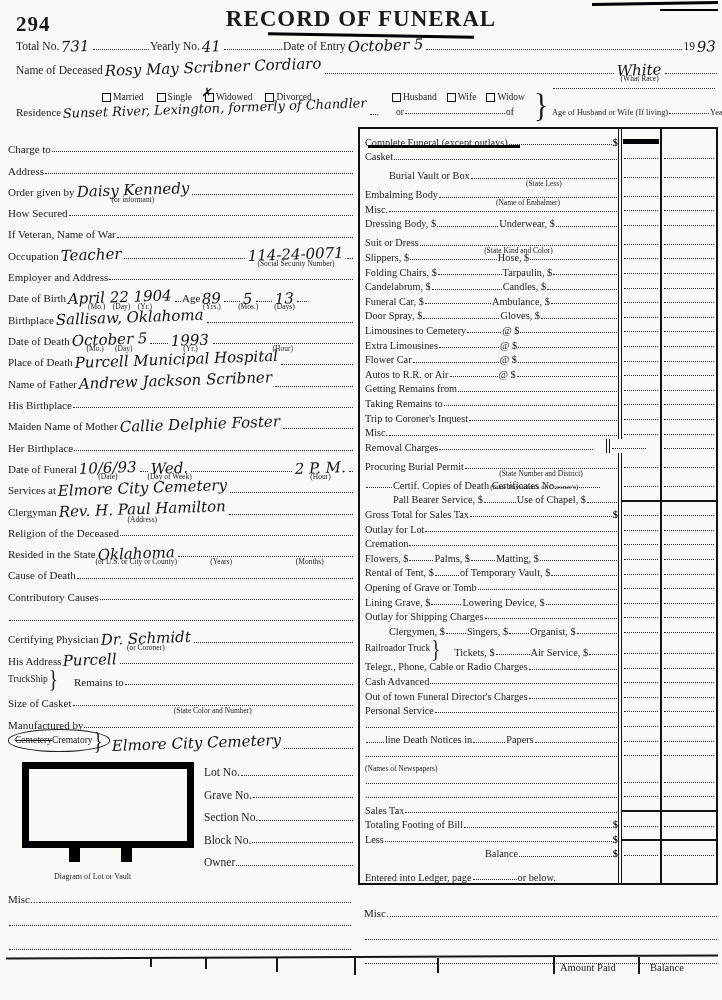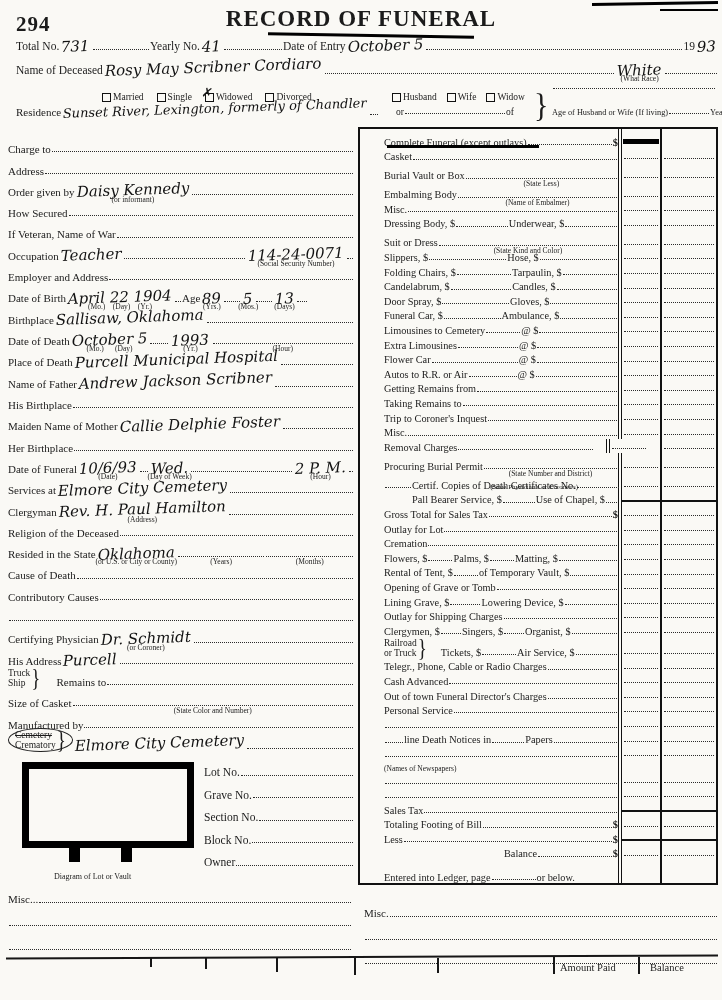--- a/index.html
+++ b/index.html
@@ -15,21 +15,21 @@
   .dots{flex:1 1 auto;height:0;border-bottom:1.7px dotted #2b2b2b;align-self:flex-end;
         margin:0 1px 3px 1px;min-width:4px;}
   .gap{flex:0 0 auto;}
   .dwrap{flex:1 1 auto;height:0;border-bottom:1.7px dotted #2b2b2b;align-self:flex-end;
          margin:0 1px 3px 1px;position:relative;min-width:10px;}
   .dwrap .sub{position:absolute;top:2px;left:50%;transform:translateX(-50%);}
   .sub{font-size:7.5px;line-height:1;white-space:nowrap;color:#222;}
   .hswrap{position:relative;display:inline-flex;align-items:flex-end;flex:0 0 auto;}
   .hswrap .sub{position:absolute;top:100%;left:50%;transform:translateX(-50%);margin-top:-2px;}
   .stk{display:inline-flex;align-items:center;flex:0 0 auto;}
-  .stklines{display:flex;flex-direction:column;}
+  .stklines{display:flex;text-align:right;}
   .stkline{font-size:9.5px;line-height:1.08;white-space:nowrap;}
   .strike{text-decoration:line-through;}
   .brace{font-size:19px;line-height:1;transform:scaleY(1.35);margin-left:1px;}
   .circ{border:1.6px solid #222;border-radius:50% / 48%;padding:1px 6px;}
   
   .pageno{position:absolute;left:16px;top:12px;font-size:21px;font-weight:bold;letter-spacing:1px;}
   .title{position:absolute;left:0;top:6px;width:100%;text-align:center;font-size:23px;
          font-weight:bold;letter-spacing:1px;}
   .title-rule{position:absolute;left:268px;top:34px;width:206px;height:3.4px;background:#000;
               transform:rotate(1deg);}
@@ -55,21 +55,21 @@
   #spousedots{position:absolute;left:552px;top:88px;width:164px;display:flex;}
   #ageline{position:absolute;left:552px;top:108px;width:166px;display:flex;align-items:flex-end;}
   #ageline .lbl{font-size:8.3px;}
   
   #leftcol{position:absolute;left:8px;top:134px;width:346px;}
   .lrow{display:flex;align-items:flex-end;height:21.32px;position:relative;}
   
   #feebox{position:absolute;left:358px;top:127px;width:360px;height:758px;border:2px solid #111;
           display:flex;flex-direction:column;box-sizing:border-box;}
   .frow{display:flex;align-items:stretch;flex:0 0 auto;position:relative;}
-  .lblarea{flex:1 1 auto;display:flex;align-items:flex-end;padding-left:5px;min-width:0;position:relative;margin-left:19px;}
+  .lblarea{flex:1 1 auto;display:flex;align-items:flex-end;padding-left:5px;min-width:0;position:relative;}
   .lblarea .lbl{font-size:10.3px;}
   .a1{width:42px;flex:0 0 auto;border-left:4px double #111;display:flex;align-items:flex-end;box-sizing:border-box;}
   .a2{width:56px;flex:0 0 auto;border-left:2px solid #111;display:flex;align-items:flex-end;box-sizing:border-box;}
   .a1 .dots,.a2 .dots{margin:0 2px 4px 2px;}
   .barmark{flex:1 1 auto;height:5px;background:#000;margin:0 1px 4px 1px;align-self:flex-end;}
   .rl{flex:1 1 auto;height:0;border-bottom:2px solid #111;margin:0 0 4px 0;align-self:flex-end;}
   .ulmark{position:absolute;left:8px;bottom:0;width:152px;height:3.4px;background:#000;}
   .rownote{position:absolute;right:40px;top:11px;font-size:7px;white-space:nowrap;}
   
   #dgm{position:absolute;left:8px;top:756px;width:346px;height:126px;}
@@ -421,21 +421,21 @@
           <span class="lbl">Casket</span>
           <span class="dots"></span>
         </div>
         <div class="a1">
           <span class="dots"></span>
         </div>
         <div class="a2">
           <span class="dots"></span>
         </div>
       </div>
-      <div class="frow" style="height: 19px;">
+      <div class="frow" style="height: 19px; padding-left: 24px;">
         <div class="lblarea">
           <span class="lbl">Burial Vault or Box</span>
           <span class="dwrap">
             <span class="sub">(State Less)</span>
           </span>
         </div>
         <div class="a1">
           <span class="dots"></span>
         </div>
         <div class="a2">
@@ -533,37 +533,37 @@
         </div>
         <div class="a1">
           <span class="dots"></span>
         </div>
         <div class="a2">
           <span class="dots"></span>
         </div>
       </div>
       <div class="frow" style="height: 14.6px;">
         <div class="lblarea">
+          <span class="lbl">Funeral Car, $</span>
+          <span class="dots"></span>
+          <span class="lbl">Ambulance, $</span>
+          <span class="dots"></span>
+        </div>
+        <div class="a1">
+          <span class="dots"></span>
+        </div>
+        <div class="a2">
+          <span class="dots"></span>
+        </div>
+      </div>
+      <div class="frow" style="height: 14.6px;">
+        <div class="lblarea">
           <span class="lbl">Door Spray, $</span>
           <span class="dots"></span>
           <span class="lbl">Gloves, $</span>
-          <span class="dots"></span>
-        </div>
-        <div class="a1">
-          <span class="dots"></span>
-        </div>
-        <div class="a2">
-          <span class="dots"></span>
-        </div>
-      </div>
-      <div class="frow" style="height: 14.6px;">
-        <div class="lblarea">
-          <span class="lbl">Funeral Car, $</span>
-          <span class="dots"></span>
-          <span class="lbl">Ambulance, $</span>
           <span class="dots"></span>
         </div>
         <div class="a1">
           <span class="dots"></span>
         </div>
         <div class="a2">
           <span class="dots"></span>
         </div>
       </div>
       <div class="frow" style="height: 14.6px;">
@@ -822,21 +822,21 @@
           <span class="lbl">Outlay for Shipping Charges</span>
           <span class="dots"></span>
         </div>
         <div class="a1">
           <span class="dots"></span>
         </div>
         <div class="a2">
           <span class="dots"></span>
         </div>
       </div>
-      <div class="frow" style="height: 14.6px;">
+      <div class="frow" style="height: 14.6px; padding-left: 24px;">
         <div class="lblarea">
           <span class="lbl">Clergymen, $</span>
           <span class="dots" style="flex: 0 0 auto; width: 20px;"></span>
           <span class="lbl">Singers, $</span>
           <span class="dots" style="flex: 0 0 auto; width: 20px;"></span>
           <span class="lbl">Organist, $</span>
           <span class="dots"></span>
         </div>
         <div class="a1">
           <span class="dots"></span>

